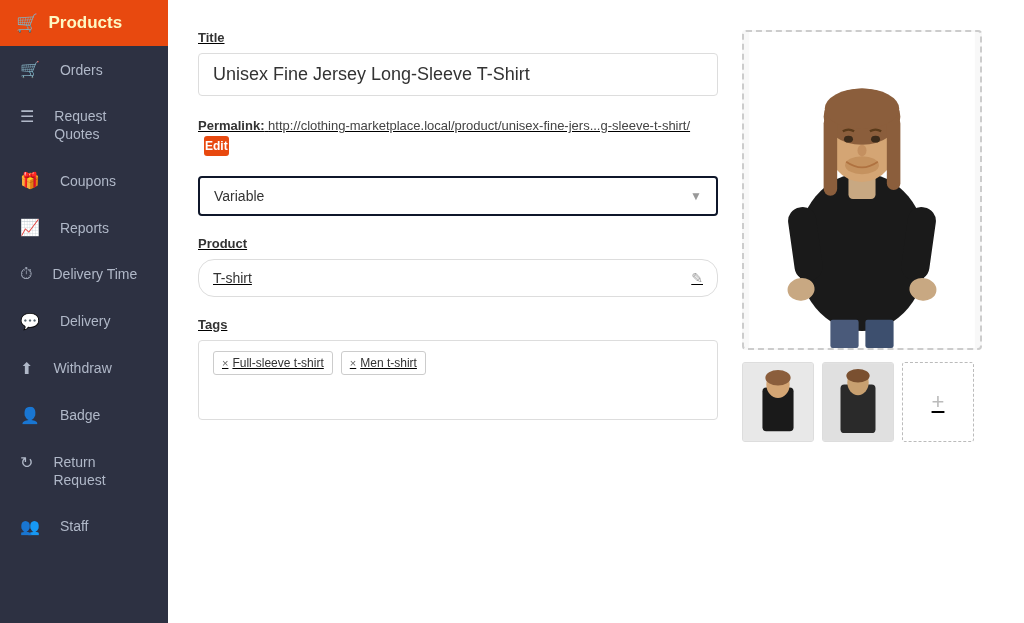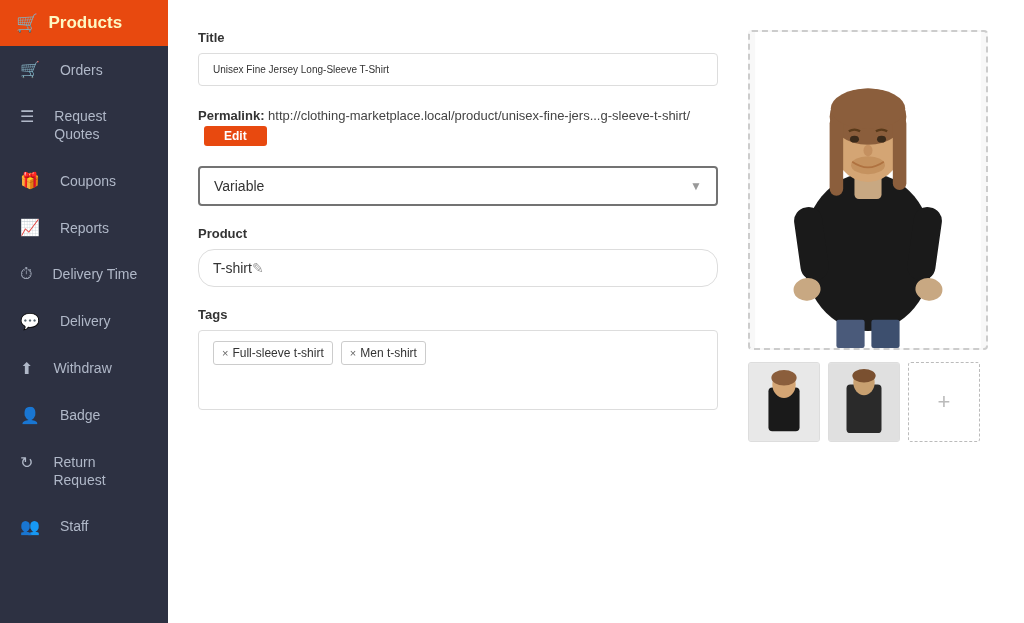--- a/index.html
+++ b/index.html
@@ -47,21 +47,22 @@
     .sidebar-item.multiline .label { line-height: 1.3; }
 
     
     .main {
       flex: 1;
       background: white;
       overflow-y: auto;
       display: flex;
       flex-direction: row;
       padding: 30px 30px 30px 30px;
-      gap: 30px;
+      gap: 24px;
+      text-decoration: underline;
     }
 
     .form-area {
       flex: 1;
       max-width: 520px;
     }
 
     .field-group { margin-bottom: 20px; }
     .field-label {
       font-size: 13px;
@@ -82,49 +83,49 @@
       display: flex;
       align-items: center;
       justify-content: center;
       cursor: pointer;
     }
     .field-input {
       width: 100%;
       border: 1px solid #ddd;
       border-radius: 4px;
       padding: 10px 14px;
-      font-size: 10px;
+      font-size: 18px;
       color: #333;
       outline: none;
     }
 
     .permalink-row {
       margin-bottom: 20px;
       font-size: 13px;
       color: #333;
       line-height: 1.5;
     }
     .permalink-row .perm-label { font-weight: 700; text-align: center; }
     .permalink-row .perm-url { color: #444; }
     .permalink-row .edit-btn {
       display: inline-block;
       background: #e8490f;
       color: white;
       font-size: 12px;
       font-weight: 600;
-      padding: 3px 20px;
+      padding: 3px 1px;
       border-radius: 3px;
       cursor: pointer;
       border: none;
       margin-left: 6px;
     }
 
     .select-wrapper {
       position: relative;
-      border: 2px solid #737373;
+      border: 2px solid #0f172a;
       border-radius: 4px;
     }
     .select-wrapper select {
       width: 100%;
       border: none;
       border-radius: 4px;
       padding: 10px 14px;
       font-size: 14px;
       color: #333;
       appearance: none;
@@ -141,21 +142,21 @@
       pointer-events: none;
       font-size: 12px;
     }
 
     .category-row {
       display: flex;
       align-items: center;
       border: 1px solid #ddd;
       border-radius: 16px;
       padding: 10px 14px;
-      justify-content: flex-start;
+      justify-content: space-between;
     }
     .category-text { font-size: 14px; color: #333; }
     .edit-icon { color: #999; font-size: 14px; cursor: pointer; }
 
     .tags-box {
       border: 1px solid #ddd;
       border-radius: 4px;
       padding: 10px 14px;
       min-height: 80px;
       display: flex;

